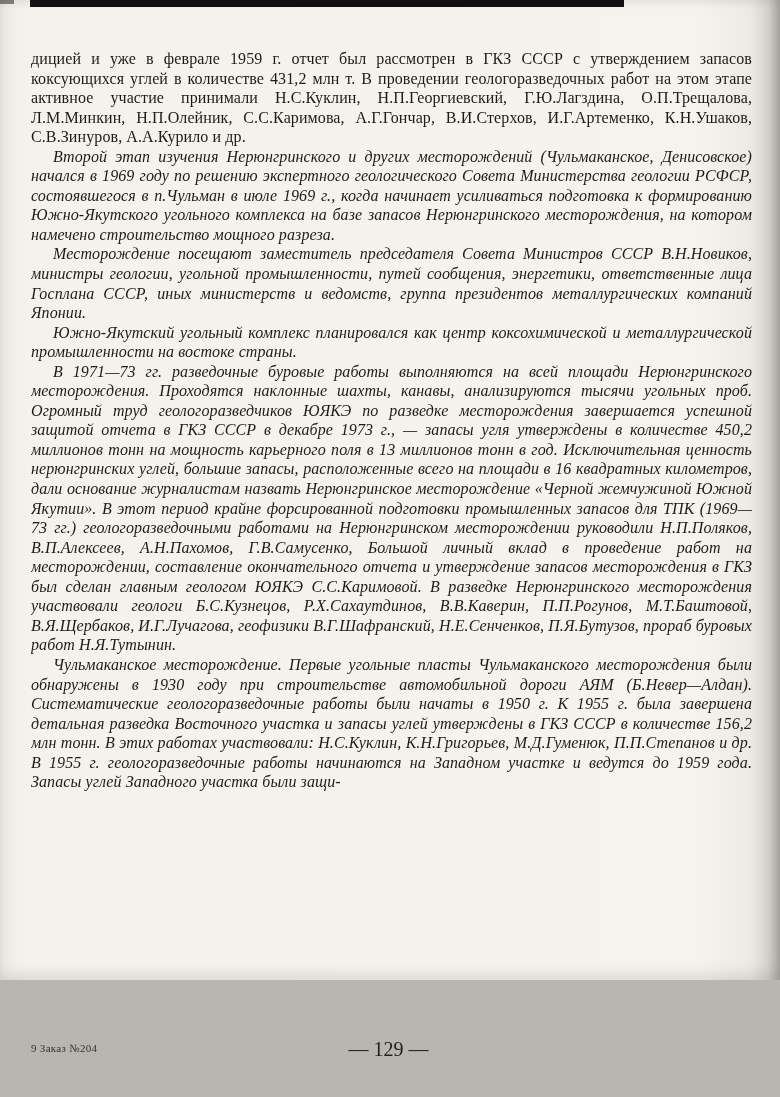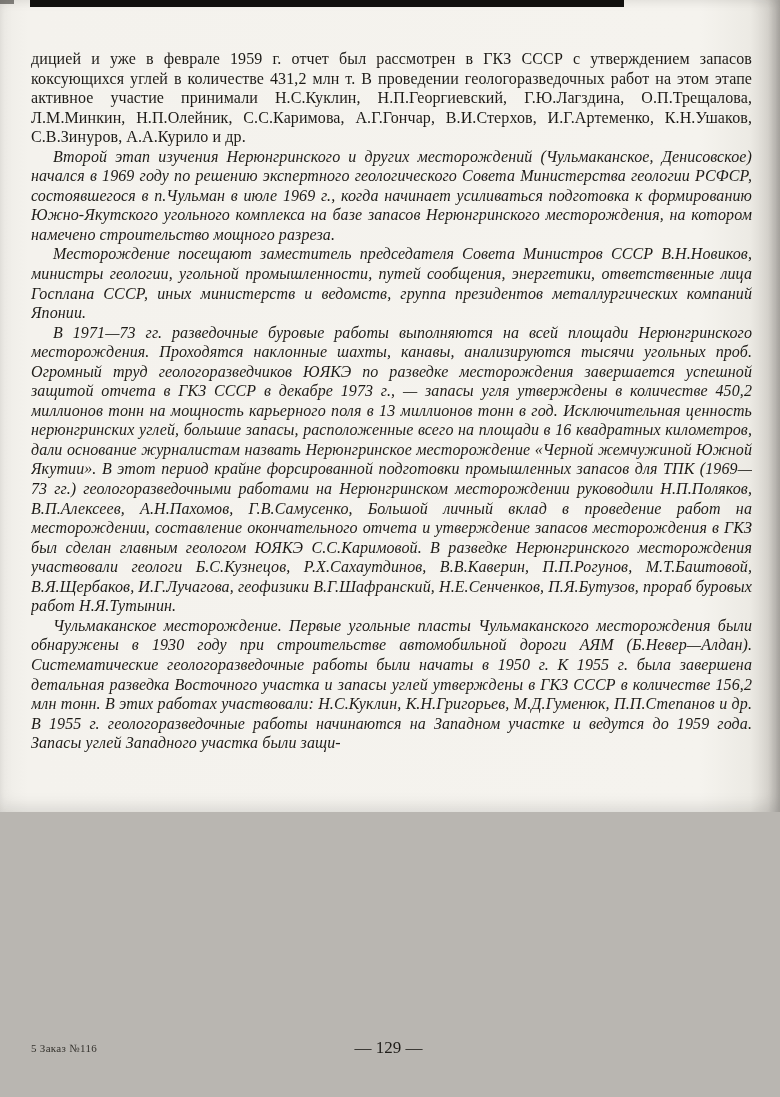--- a/index.html
+++ b/index.html
@@ -12,21 +12,21 @@
     background: #b9b6b1;
     position: relative;
     overflow: hidden;
     font-family: "Liberation Serif", "DejaVu Serif", serif;
   }
   .scan-page {
     position: absolute;
     left: 0;
     top: 0;
     width: 780px;
-    height: 812px;
+    height: 980px;
     background: linear-gradient(90deg,
       #eeece7 0px,
       #f4f2ed 28px,
       #f5f3ee 700px,
       #eceae4 750px,
       #d8d5cf 768px,
       #b5b2ad 780px);
     box-shadow: inset 0 -8px 14px rgba(0,0,0,0.07),
                 inset -10px 0 16px rgba(0,0,0,0.05),
                 inset 0 4px 6px rgba(0,0,0,0.04);
@@ -86,36 +86,37 @@
     font-size: 11px;
     letter-spacing: 0.3px;
     color: #35332e;
   }
   .page-number {
     position: absolute;
     left: 0;
     right: 6px;
     top: 2px;
     text-align: center;
-    font-size: 17px;
+    font-size: 20px;
     color: #201e1a;
   }
 </style>
 </head>
 <body>
 
 <div class="scan-page">
   <div class="top-bar-corner"></div>
   <div class="top-bar"></div>
 
   <div class="text-block">
     <p lang="ru">дицией и уже в феврале 1959 г. отчет был рассмотрен в ГКЗ СССР с утверждением запасов коксующихся углей в количестве 431,2 млн т. В проведении геологоразведочных работ на этом этапе активное участие принимали Н.С.Куклин, Н.П.Георгиевский, Г.Ю.Лагздина, О.П.Трещалова, Л.М.Минкин, Н.П.Олейник, С.С.Каримова, А.Г.Гончар, В.И.Стерхов, И.Г.Артеменко, К.Н.Ушаков, С.В.Зинуров, А.А.Курило и др.</p>
     <p lang="ru" class="indent">Второй этап изучения Нерюнгринского и других месторождений (Чульмаканское, Денисовское) начался в 1969 году по решению экспертного геологического Совета Министерства геологии РСФСР, состоявшегося в п.Чульман в июле 1969 г., когда начинает усиливаться подготовка к формированию Южно-Якутского угольного комплекса на базе запасов Нерюнгринского месторождения, на котором намечено строительство мощного разреза.</p>
     <p lang="ru" class="indent">Месторождение посещают заместитель председателя Совета Министров СССР В.Н.Новиков, министры геологии, угольной промышленности, путей сообщения, энергетики, ответственные лица Госплана СССР, иных министерств и ведомств, группа президентов металлургических компаний Японии.</p>
+    <p lang="ru" class="indent">Южно-Якутский угольный комплекс планировался как центр коксохимической и металлургической промышленности на востоке страны.</p>
     <p lang="ru" class="indent">В 1971—73 гг. разведочные буровые работы выполняются на всей площади Нерюнгринского месторождения. Проходятся наклонные шахты, канавы, анализируются тысячи угольных проб. Огромный труд геологоразведчиков ЮЯКЭ по разведке месторождения завершается успешной защитой отчета в ГКЗ СССР в декабре 1973 г., — запасы угля утверждены в количестве 450,2 миллионов тонн на мощность карьерного поля в 13 миллионов тонн в год. Исключительная ценность нерюнгринских углей, большие запасы, расположенные всего на площади в 16 квадратных километров, дали основание журналистам назвать Нерюнгринское месторождение «Черной жемчужиной Южной Якутии». В этот период крайне форсированной подготовки промышленных запасов для ТПК (1969—73 гг.) геологоразведочными работами на Нерюнгринском месторождении руководили Н.П.Поляков, В.П.Алексеев, А.Н.Пахомов, Г.В.Самусенко, Большой личный вклад в проведение работ на месторождении, составление окончательного отчета и утверждение запасов месторождения в ГКЗ был сделан главным геологом ЮЯКЭ С.С.Каримовой. В разведке Нерюнгринского месторождения участвовали геологи Б.С.Кузнецов, Р.Х.Сахаутдинов, В.В.Каверин, П.П.Рогунов, М.Т.Баштовой, В.Я.Щербаков, И.Г.Лучагова, геофизики В.Г.Шафранский, Н.Е.Сенченков, П.Я.Бутузов, прораб буровых работ Н.Я.Тутынин.</p>
     <p lang="ru" class="indent">Чульмаканское месторождение. Первые угольные пласты Чульмаканского месторождения были обнаружены в 1930 году при строительстве автомобильной дороги АЯМ (Б.Невер—Алдан). Систематические геологоразведочные работы были начаты в 1950 г. К 1955 г. была завершена детальная разведка Восточного участка и запасы углей утверждены в ГКЗ СССР в количестве 156,2 млн тонн. В этих работах участвовали: Н.С.Куклин, К.Н.Григорьев, М.Д.Гуменюк, П.П.Степанов и др. В 1955 г. геологоразведочные работы начинаются на Западном участке и ведутся до 1959 года. Запасы углей Западного участка были защи-</p>
   </div>
 
   <div class="footer">
-    <span class="order-mark">5 Заказ №116</span>
+    <span class="order-mark">9 Заказ №204</span>
     <span class="page-number">— 129 —</span>
   </div>
 </div>
 
 </body></html>

